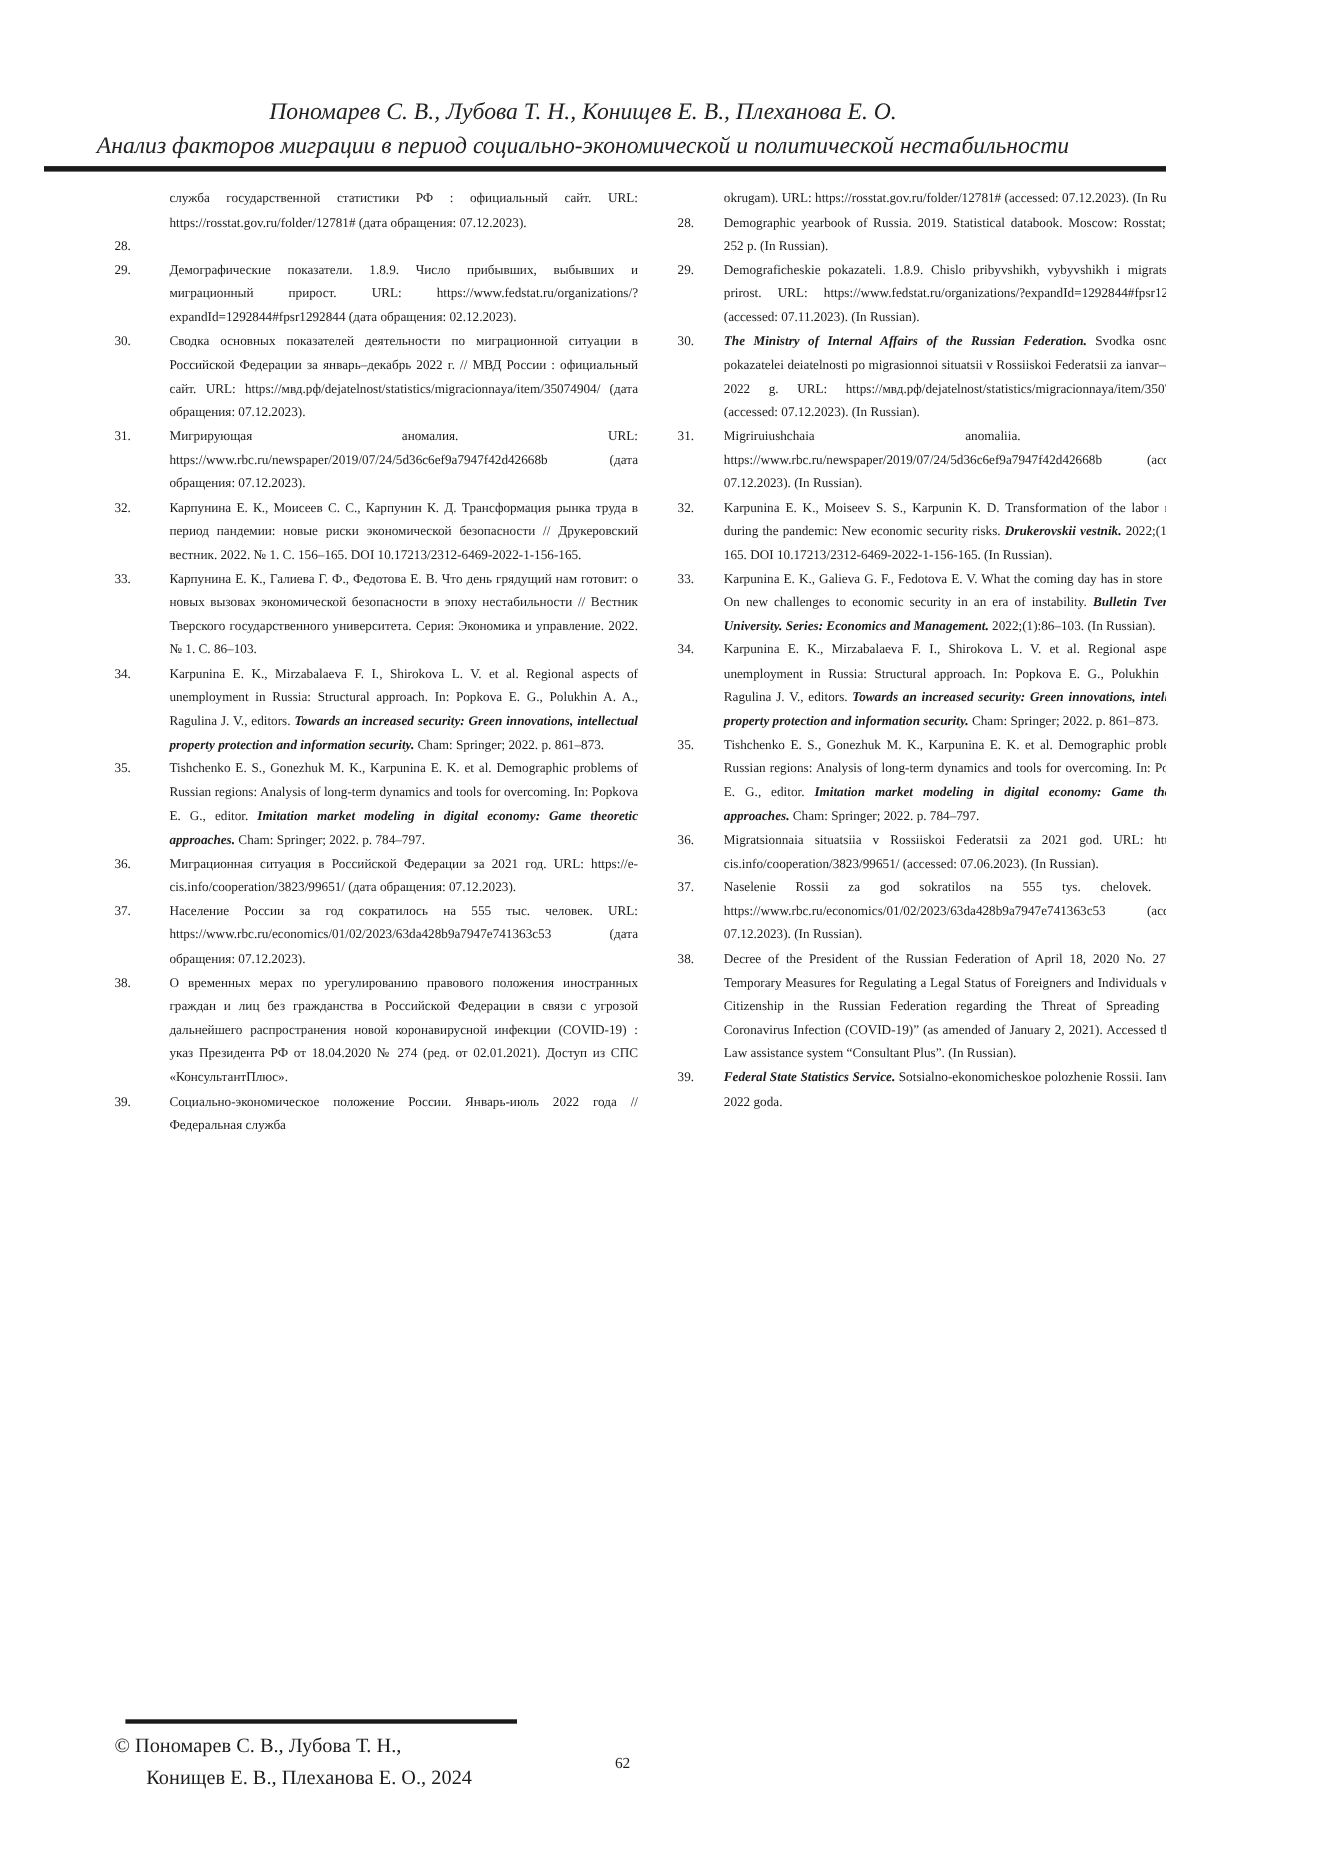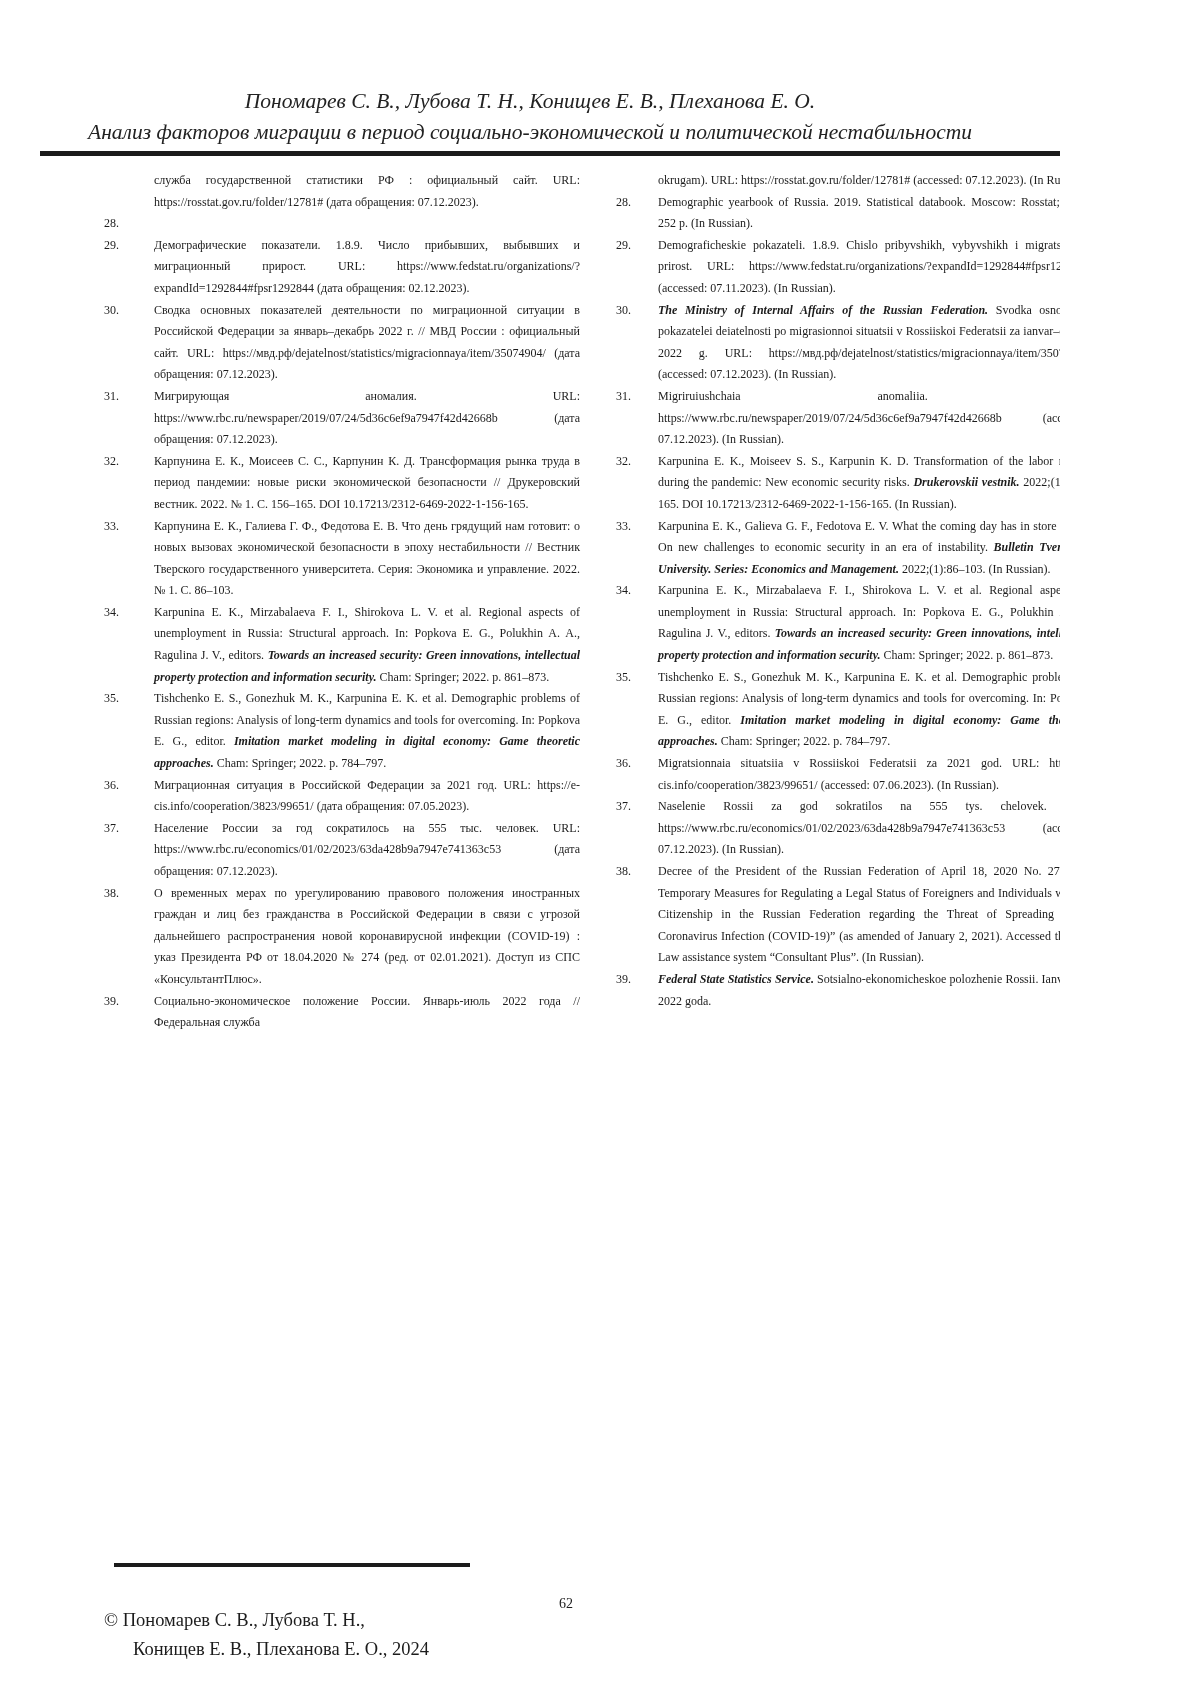--- a/index.html
+++ b/index.html
@@ -51,21 +51,20 @@
     position: absolute;
     left: 114px; top: 1563px;
     width: 356px; height: 4px;
     background: #1b1b1b;
   }
   .footer-copy {
     position: absolute;
     left: 104px; top: 1574px;
     font-size: 18.5px;
     line-height: 29px;
-    margin-top: 32px;
   }
   .footer-copy .line2 { padding-left: 29px; }
   .page-number {
     position: absolute;
     left: 0; top: 1596px;
     width: 1132px;
     text-align: center;
     font-size: 14px;
   }
 </style>
@@ -113,21 +112,21 @@
         <div class="ref-item">
           <div class="ref-num">34.</div>
           <div class="ref-text"><span>Karpunina E. K., Mirzabalaeva F. I., Shirokova L. V. et al. Regional aspects of unemployment in Russia: Structural approach. In: Popkova E. G., Polukhin A. A., Ragulina J. V., editors. </span><span class="it">Towards an increased security: Green innovations, intellectual property protection and information security.</span><span> Cham: Springer; 2022. p. 861–873.</span></div>
         </div>
         <div class="ref-item">
           <div class="ref-num">35.</div>
           <div class="ref-text"><span>Tishchenko E. S., Gonezhuk M. K., Karpunina E. K. et al. Demographic problems of Russian regions: Analysis of long-term dynamics and tools for overcoming. In: Popkova E. G., editor. </span><span class="it">Imitation market modeling in digital economy: Game theoretic approaches.</span><span> Cham: Springer; 2022. p. 784–797.</span></div>
         </div>
         <div class="ref-item">
           <div class="ref-num">36.</div>
-          <div class="ref-text"><span>Миграционная ситуация в Российской Федерации за 2021 год. URL: https://e-cis.info/cooperation/3823/99651/ (дата обращения: 07.05.2023).</span></div>
+          <div class="ref-text"><span>Миграционная ситуация в Российской Федерации за 2021 год. URL: https://e-cis.info/cooperation/3823/99651/ (дата обращения: 07.12.2023).</span></div>
         </div>
         <div class="ref-item">
           <div class="ref-num">37.</div>
           <div class="ref-text"><span>Население России за год сократилось на 555 тыс. человек. URL: https://www.rbc.ru/economics/01/02/2023/63da428b9a7947e741363c53 (дата обращения: 07.12.2023).</span></div>
         </div>
         <div class="ref-item">
           <div class="ref-num">38.</div>
           <div class="ref-text"><span>О временных мерах по урегулированию правового положения иностранных граждан и лиц без гражданства в Российской Федерации в связи с угрозой дальнейшего распространения новой коронавирусной инфекции (COVID-19) : указ Президента РФ от 18.04.2020 № 274 (ред. от 02.01.2021). Доступ из СПС «КонсультантПлюс».</span></div>
         </div>
         <div class="ref-item">

